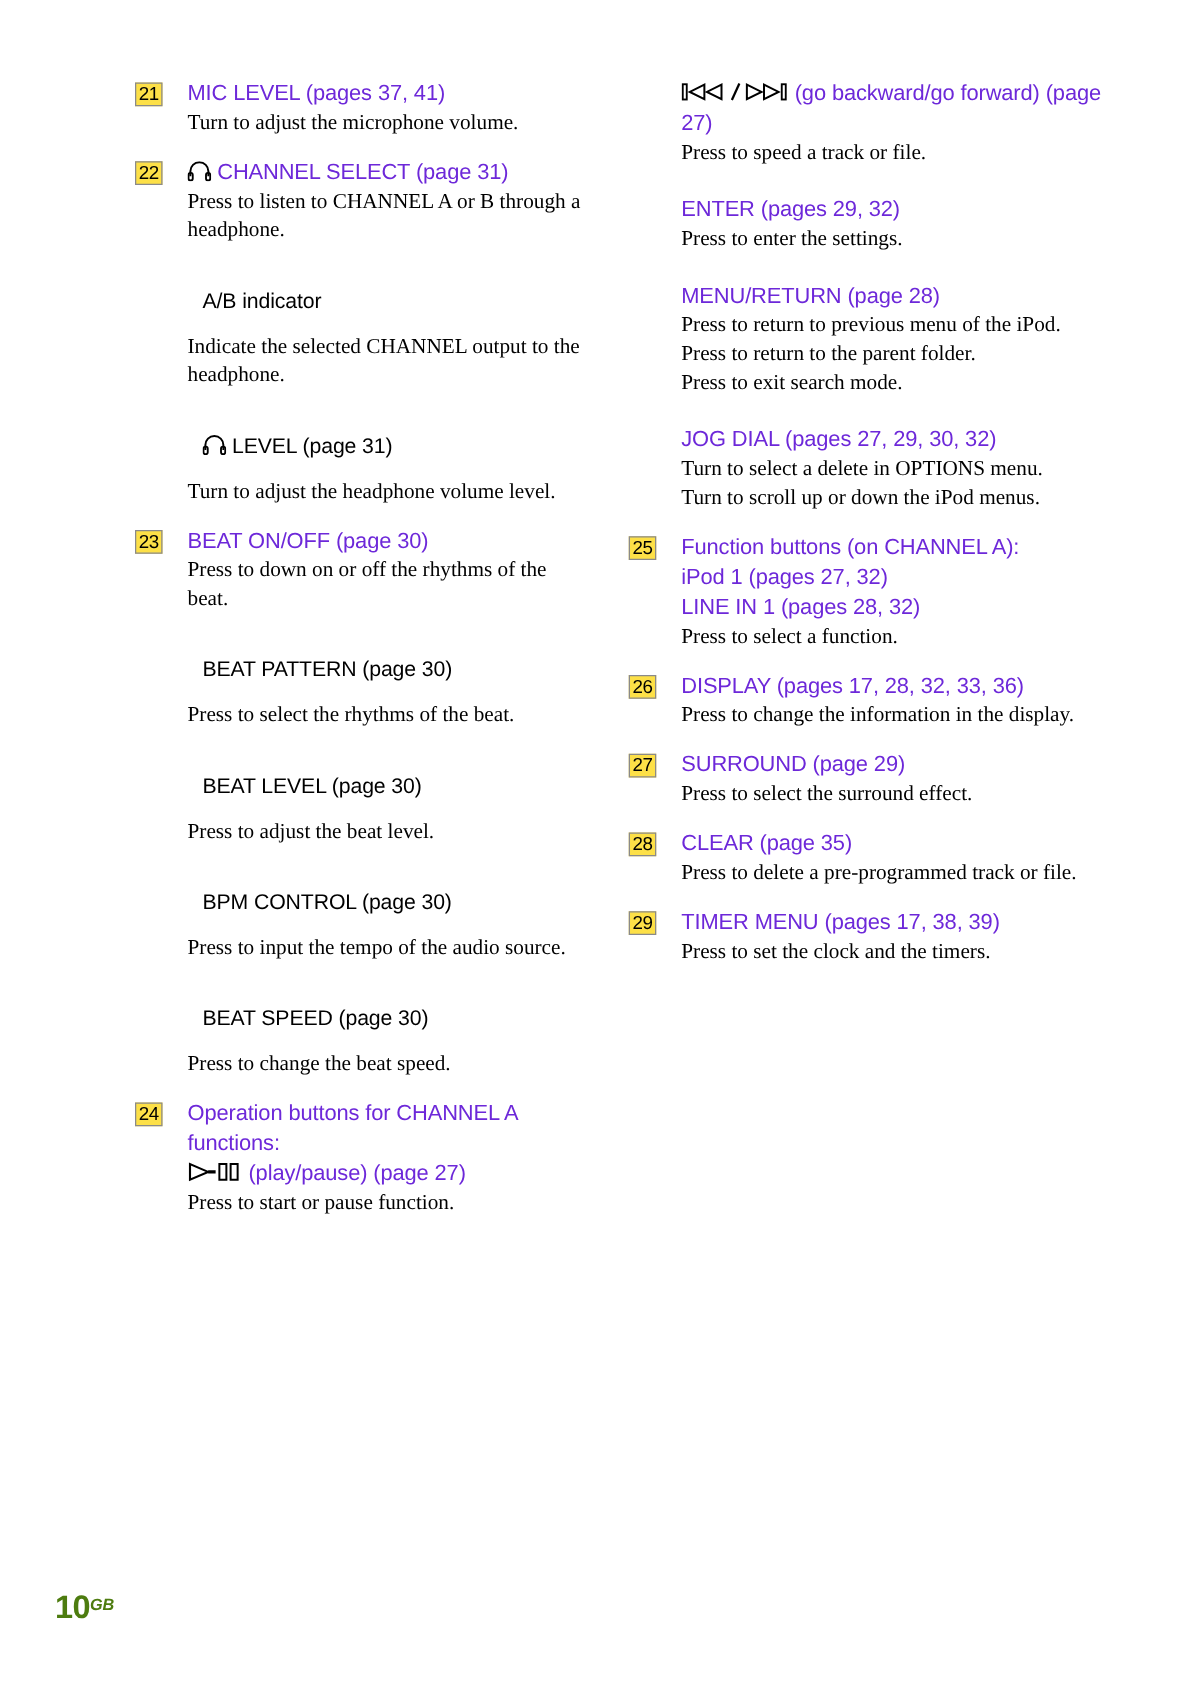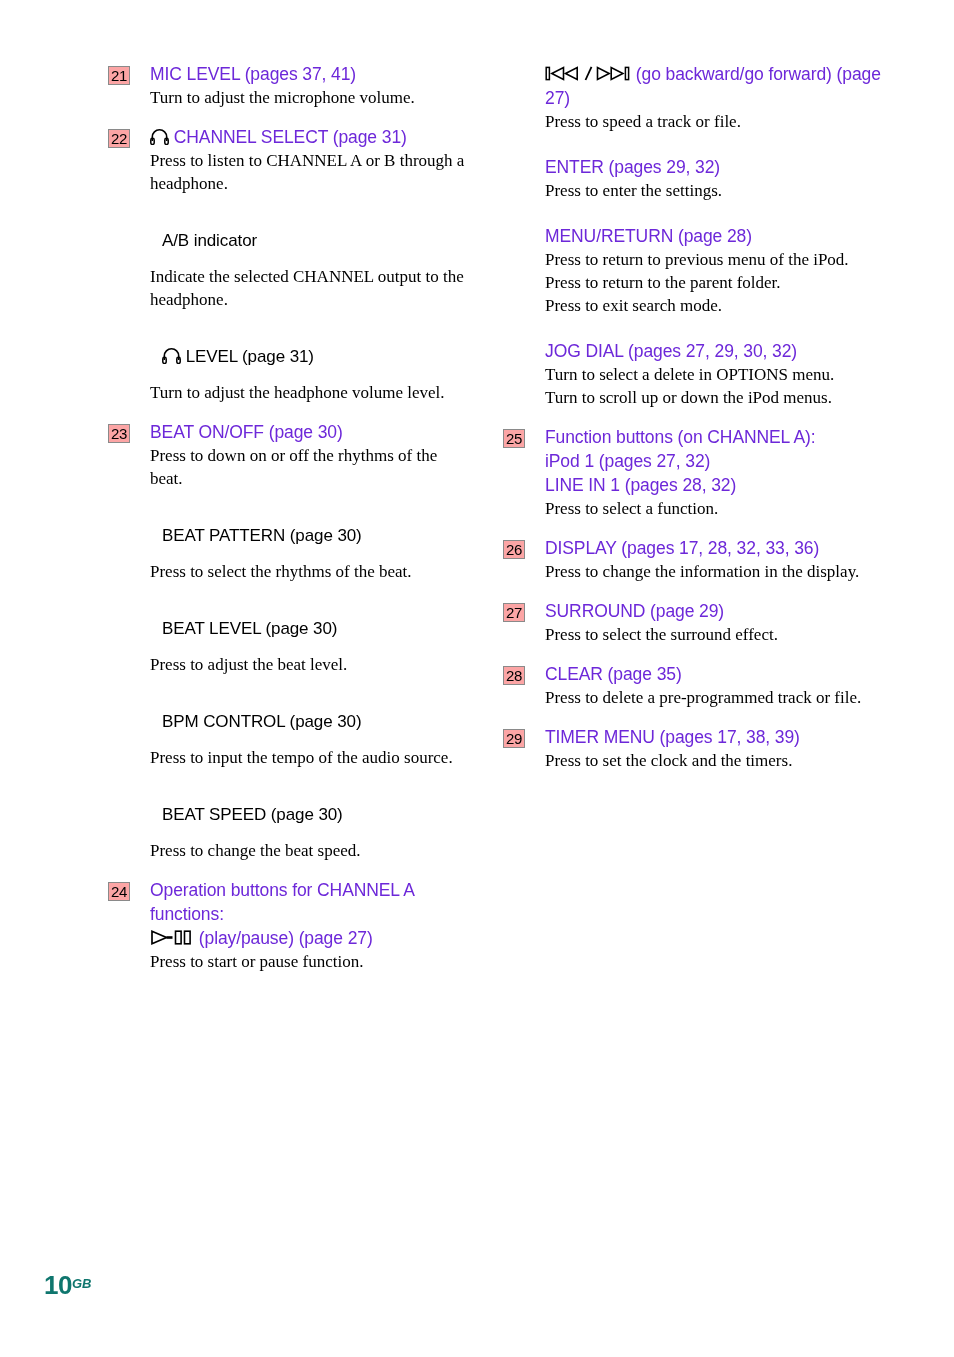--- a/index.html
+++ b/index.html
@@ -37,21 +37,21 @@
   .badge {
     display: inline-block;
     border: 1px solid #8a8a8a;
     padding: 0 2px 0 2px;
     font-family: "Liberation Sans", sans-serif;
     font-size: 15px;
     font-weight: 400;
     line-height: 17px;
     letter-spacing: -0.3px;
     color: #000;
-    background: #fca5a5;
+    background: #fde047;
   }
 
   .entry-body { flex: 1 1 auto; min-width: 0; }
 
   .head {
     font-family: "Liberation Sans", sans-serif;
     font-size: 17.5px;
     line-height: 24px;
     letter-spacing: -0.1px;
     color: #6d28d9;
@@ -80,21 +80,21 @@
     line-height: 0;
   }
   .glyph svg { display: block; }
 
   
   .footer {
     position: absolute;
     left: 44px;
     bottom: 56px;
     font-family: "Liberation Sans", sans-serif;
-    color: #0f766e;
+    color: #4d7c0f;
     white-space: nowrap;
   }
   .footer .pnum {
     font-size: 26px;
     font-weight: bold;
     letter-spacing: -0.5px;
   }
   .footer .preg {
     font-size: 13px;
     font-style: italic;

